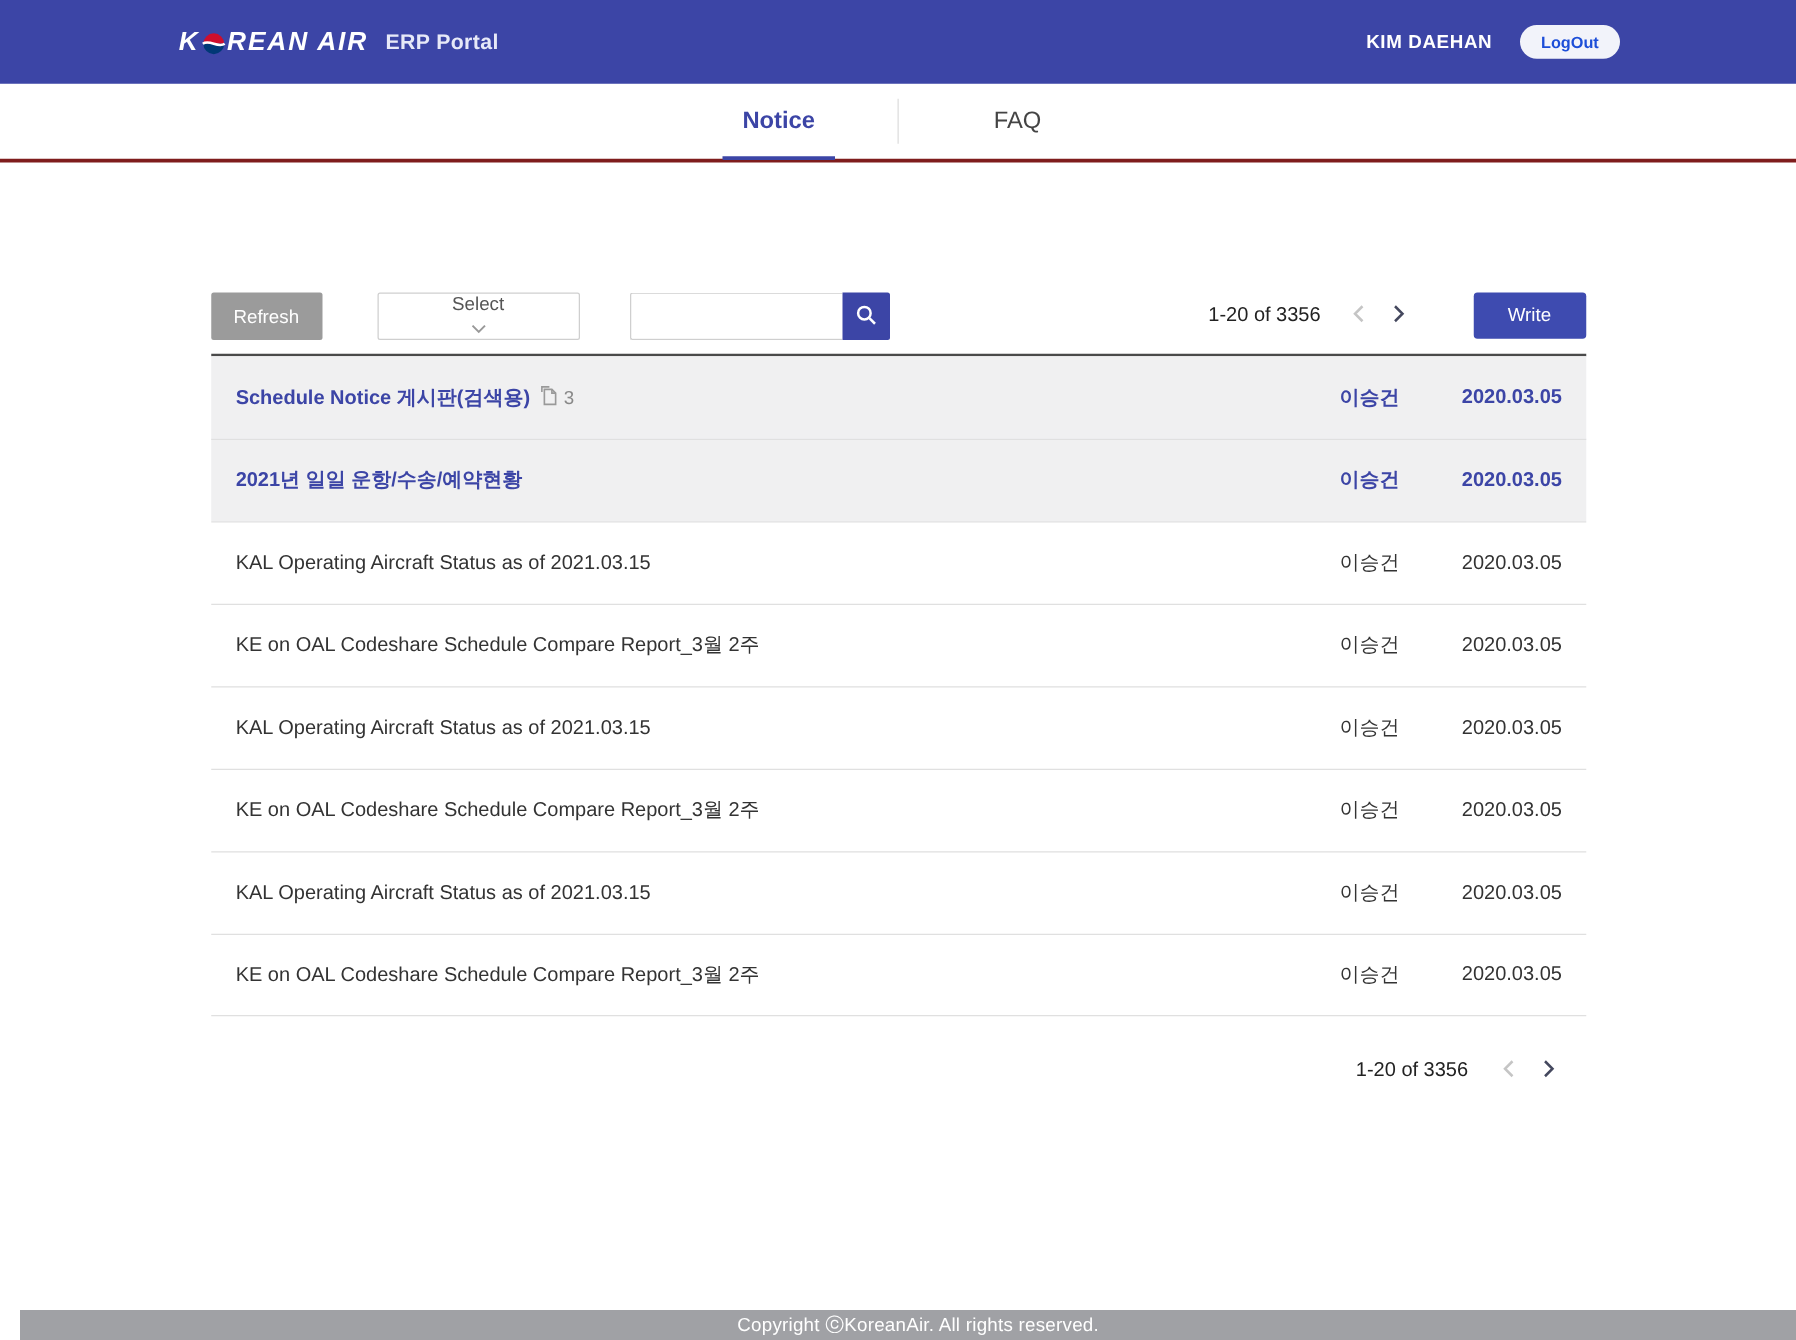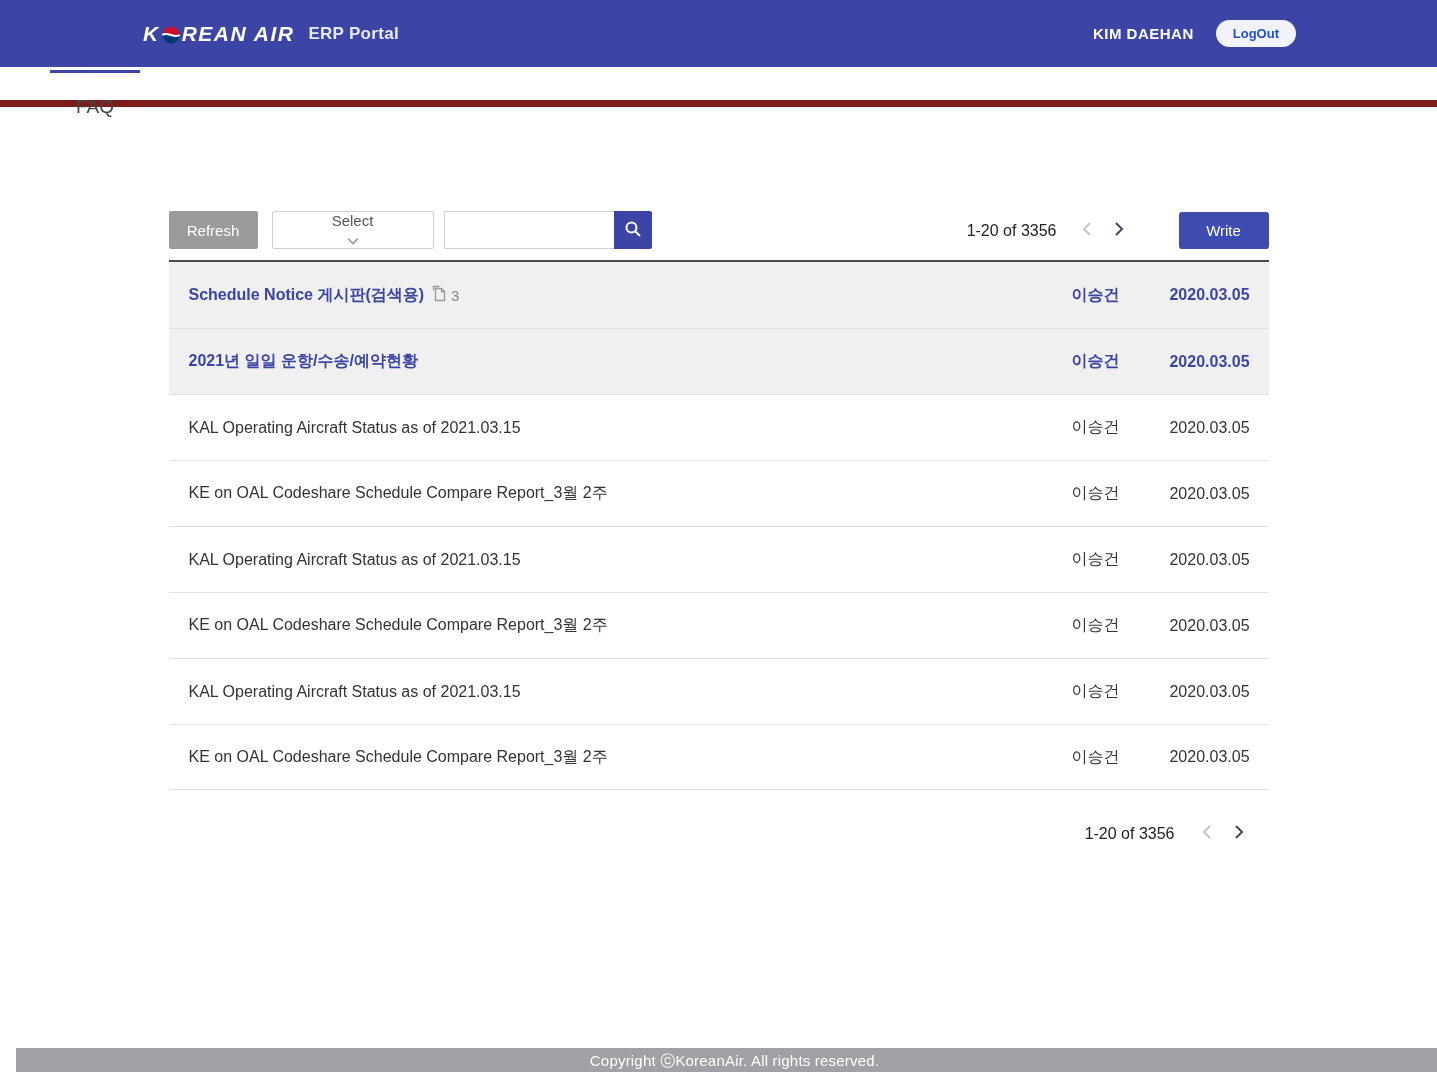--- a/index.html
+++ b/index.html
@@ -24,38 +24,38 @@
   .header-right { display:flex; align-items:center; gap:22px; }
   .user-name { color:#fff; font-size:15px; font-weight:700; letter-spacing:.5px; }
   .logout-btn {
     background:#F2F3FA; color:#1d4ed8; border:none; border-radius:14px;
     font-size:13px; font-weight:700; padding:6px 17px; cursor:pointer;
     font-family:"Liberation Sans",sans-serif;
   }
 
   
   .tabs {
-    height:40px; border-bottom:7px solid #7f1d1d; display:flex;
-    justify-content:center; align-items:stretch;flex-direction:column;
+    height:63px; border-bottom:3px solid #7f1d1d; display:flex;
+    justify-content:center; align-items:stretch;
   }
   .tab {
     width:190px; display:flex; align-items:center; justify-content:center;
     font-size:19px; color:#444; cursor:pointer; position:relative;
   }
   .tab.active { color:#3C45A6; font-weight:700; }
   .tab.active::after {
     content:""; position:absolute; left:50%; transform:translateX(-50%);
     bottom:-1px; width:90px; height:3px; background:#3C45A6;
   }
   .tab-divider { width:1px; background:#DDD; margin:12px 0; }
 
   
   .main { width:1100px; margin:104px auto 0; }
 
-  .toolbar { display:flex; align-items:flex-end; margin-bottom:11px; }
+  .toolbar { display:flex; align-items:flex-start; margin-bottom:11px;gap:30px; }
   .refresh-btn {
     width:89px; height:38px; background:#9B9B9B; color:#fff; border:none;
     border-radius:2px; font-size:15px; cursor:pointer; font-family:"Liberation Sans",sans-serif;
   }
   .select-box {
     width:162px; height:38px; border:1px solid #CFCFCF; border-radius:2px;
     background:#fff; display:flex; align-items:center; justify-content:space-between;
     padding:0 12px; margin-left:14px; cursor:pointer; font-size:15px; color:#555;flex-direction:column;
   }
   .search-group { display:flex; margin-left:10px; }

